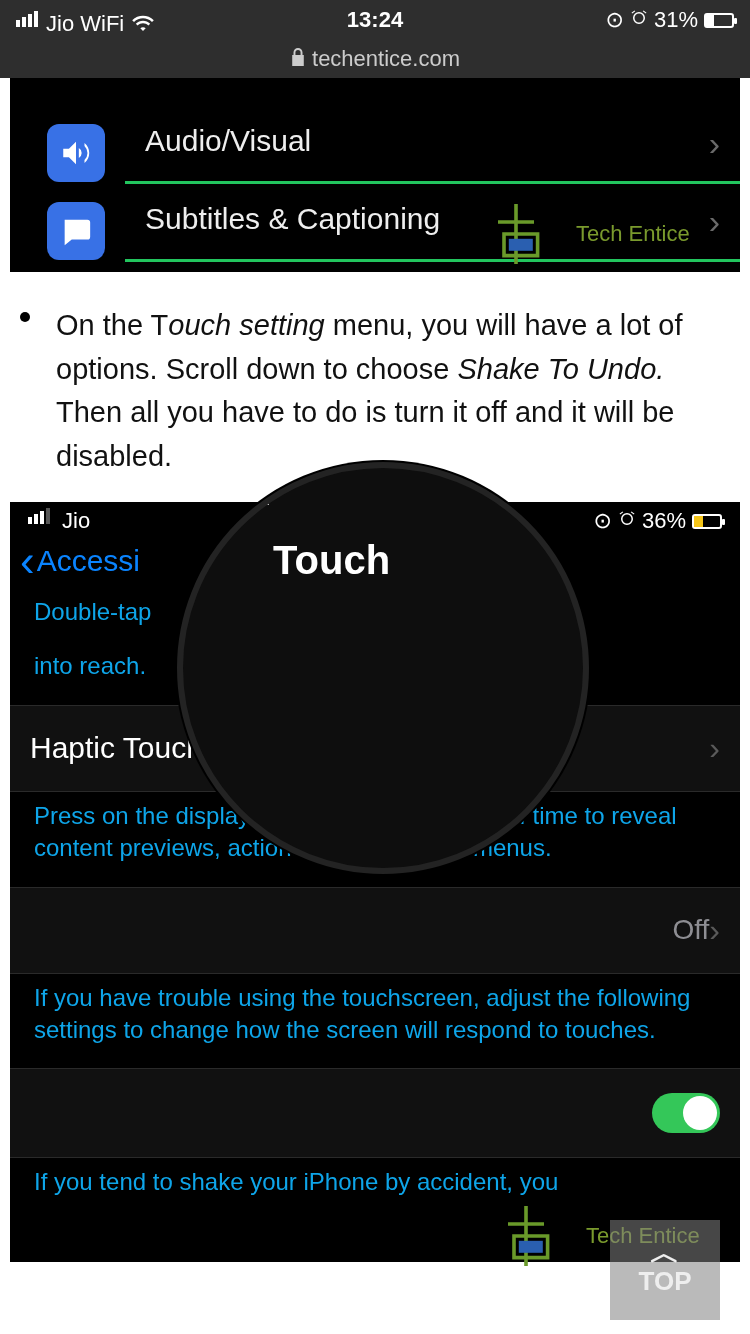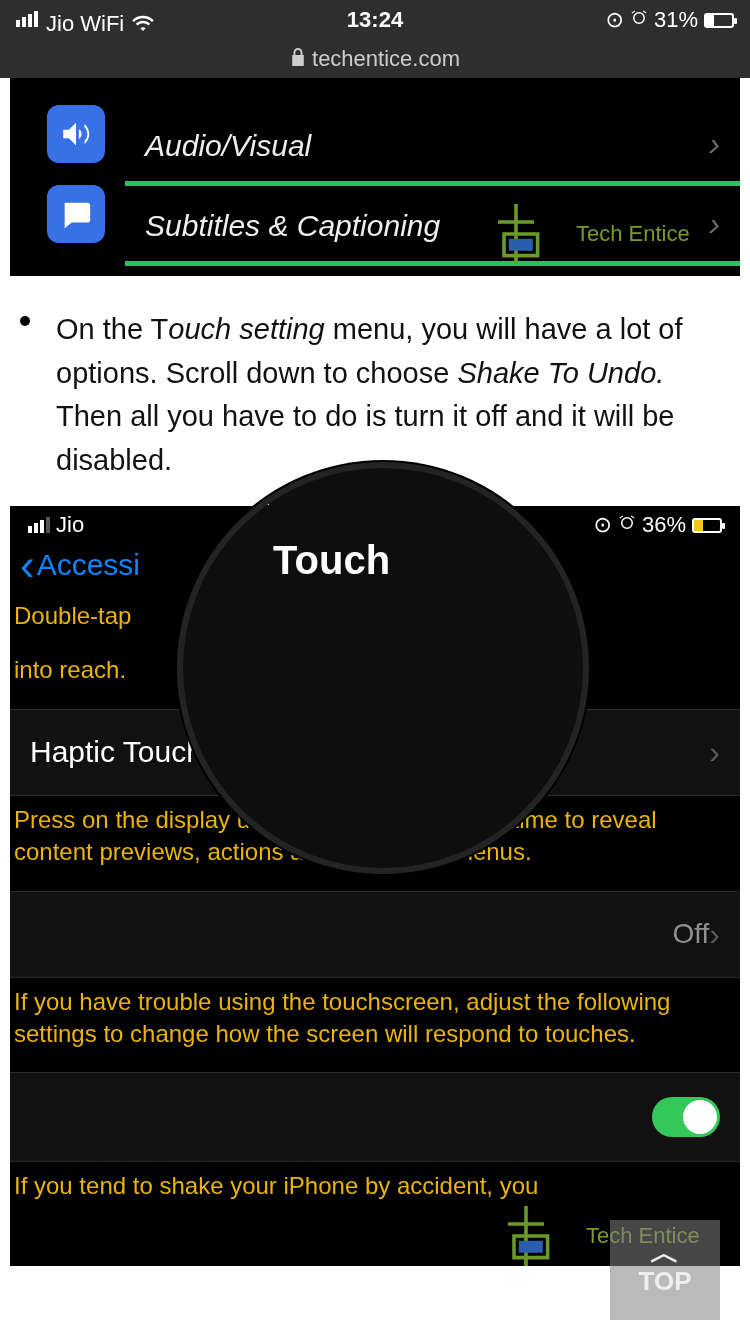--- a/index.html
+++ b/index.html
@@ -15,44 +15,44 @@
 .bar.b1 { height:7px; } .bar.b2 { height:10px; } .bar.b3 { height:13px; } .bar.b4 { height:16px; }
 .battery { width:30px; height:15px; border:2px solid #fff; border-radius:3px; position:relative; }
 .battery::after { content:""; position:absolute; right:-5px; top:3px; width:3px; height:6px; background:#fff; border-radius:1px; }
 .battery-fill { height:100%; width:31%; background:#fff; }
 
 
 .urlbar { height:38px; background:rgba(35,35,35,0.95); color:#ccc; display:flex; align-items:center; justify-content:center; gap:6px; font-size:22px; }
 
 
 .shot1 { background:#000; margin:0 10px; padding-bottom:10px; }
-.row { display:flex; align-items:flex-end; padding:18px 20px; color:#fff; border-bottom:5px solid #22c55e; margin-left:115px; position:relative;font-style:italic; }
+.row { display:flex; align-items:flex-start; padding:18px 20px; color:#fff; border-bottom:3px solid #22c55e; margin-left:115px; position:relative; }
 .row .label { font-size:30px; font-weight:400; color:#eee; }
 .chev { margin-left:auto; color:#6a6a6a; font-size:34px; font-weight:300; }
 .icon-box { width:58px; height:58px; border-radius:12px; display:flex; align-items:center; justify-content:center; background:#3871e6; margin-right:28px; position:absolute; left:-78px; }
 
 
 .article { padding:32px 20px 24px 56px; font-size:29px; line-height:1.5; color:#111; position:relative; }
 .bullet { position:absolute; left:20px; top:40px; width:10px; height:10px; background:#000; border-radius:50%; }
 .article em { font-style:italic; }
 
 
 .shot2 { background:#000; margin:0 10px; color:#fff; position:relative; height:760px; overflow:hidden; }
 .shot2 .sb2 { display:flex; align-items:center; padding:6px 18px; font-size:22px; }
-.sb2-left { display:flex; align-items:center; gap:6px; }
+.sb2-left { display:flex; align-items:flex-start; gap:12px; }
 .sb2-right { margin-left:auto; display:flex; align-items:center; gap:6px; }
 .batt2 { width:30px; height:15px; border:2px solid #fff; border-radius:3px; position:relative; }
 .batt2::after { content:""; position:absolute; right:-5px; top:3px; width:3px; height:6px; background:#fff; border-radius:1px; }
 .batt2-fill { height:100%; width:36%; background:#f5c518; }
 
 .backrow { padding:4px 10px 10px; }
 .backlink { color:#0a84ff; font-size:30px; display:flex; align-items:center; gap:2px; }
 .backchev { font-size:44px; line-height:0.6; font-weight:300; }
 
-.desc { padding:8px 4px 22px; color:#eab308; font-size:24px; line-height:1.35; }
+.desc { padding:8px 24px 22px; color:#0ea5e9; font-size:24px; line-height:1.35; }
 .setrow { display:flex; align-items:center; padding:24px 20px; background:#111; border-top:1px solid #2a2a2a; border-bottom:1px solid #2a2a2a; }
 .setrow .title { font-size:30px; color:#fff; }
 .setrow .val { margin-left:auto; color:#8e8e93; font-size:28px; margin-right:0; }
 .setrow .chev2 { color:#5a5a5a; font-size:32px; }
 
 
 .mag { position:absolute; left:177px; top:462px; width:412px; height:412px; border-radius:50%; background:#0e0e0e; border:6px solid #232323; box-shadow:0 0 0 2px #000; display:flex; align-items:flex-start; overflow:hidden; z-index:50; }
 .mag-time { color:#f5f5f5; font-size:34px; font-weight:700; margin-top:6px; letter-spacing:1px; }
 .mag-title { color:#fff; font-size:40px; font-weight:700; margin-top:70px; }
 .mag-sub { color:#8a8a8a; font-size:34px; margin-top:70px; font-weight:400; }

